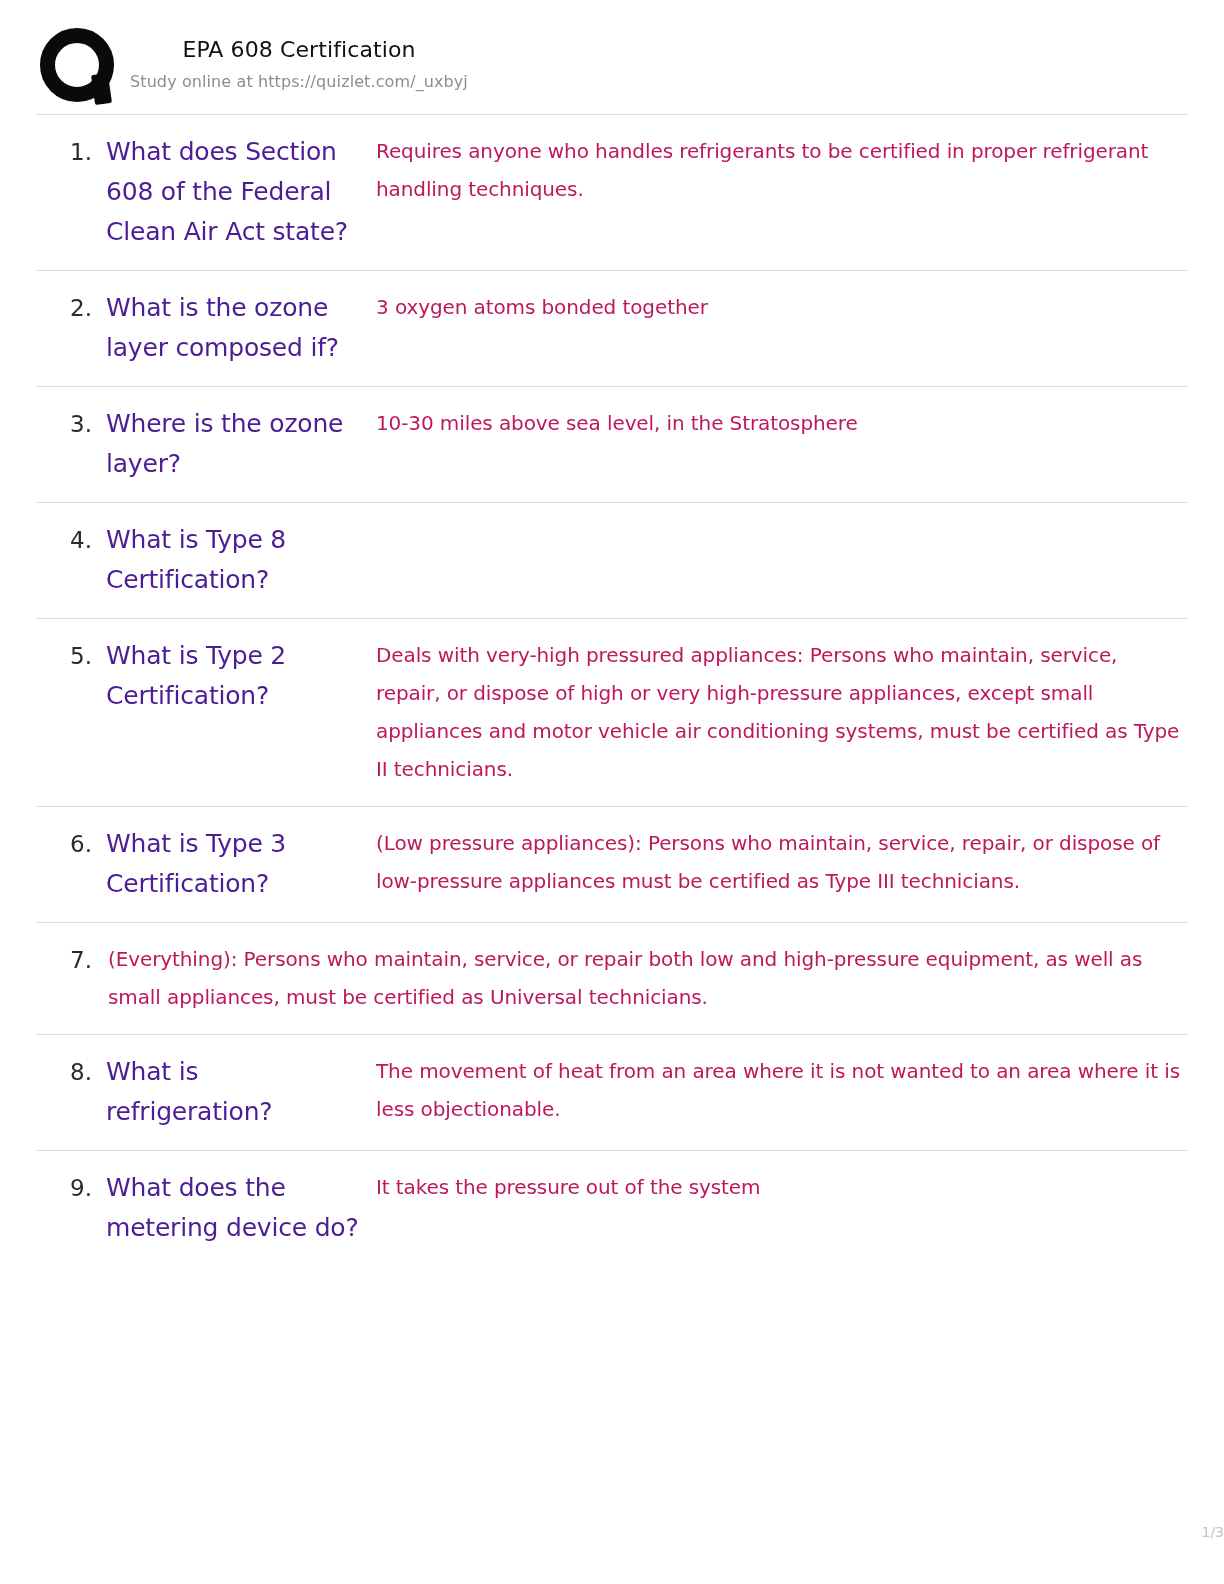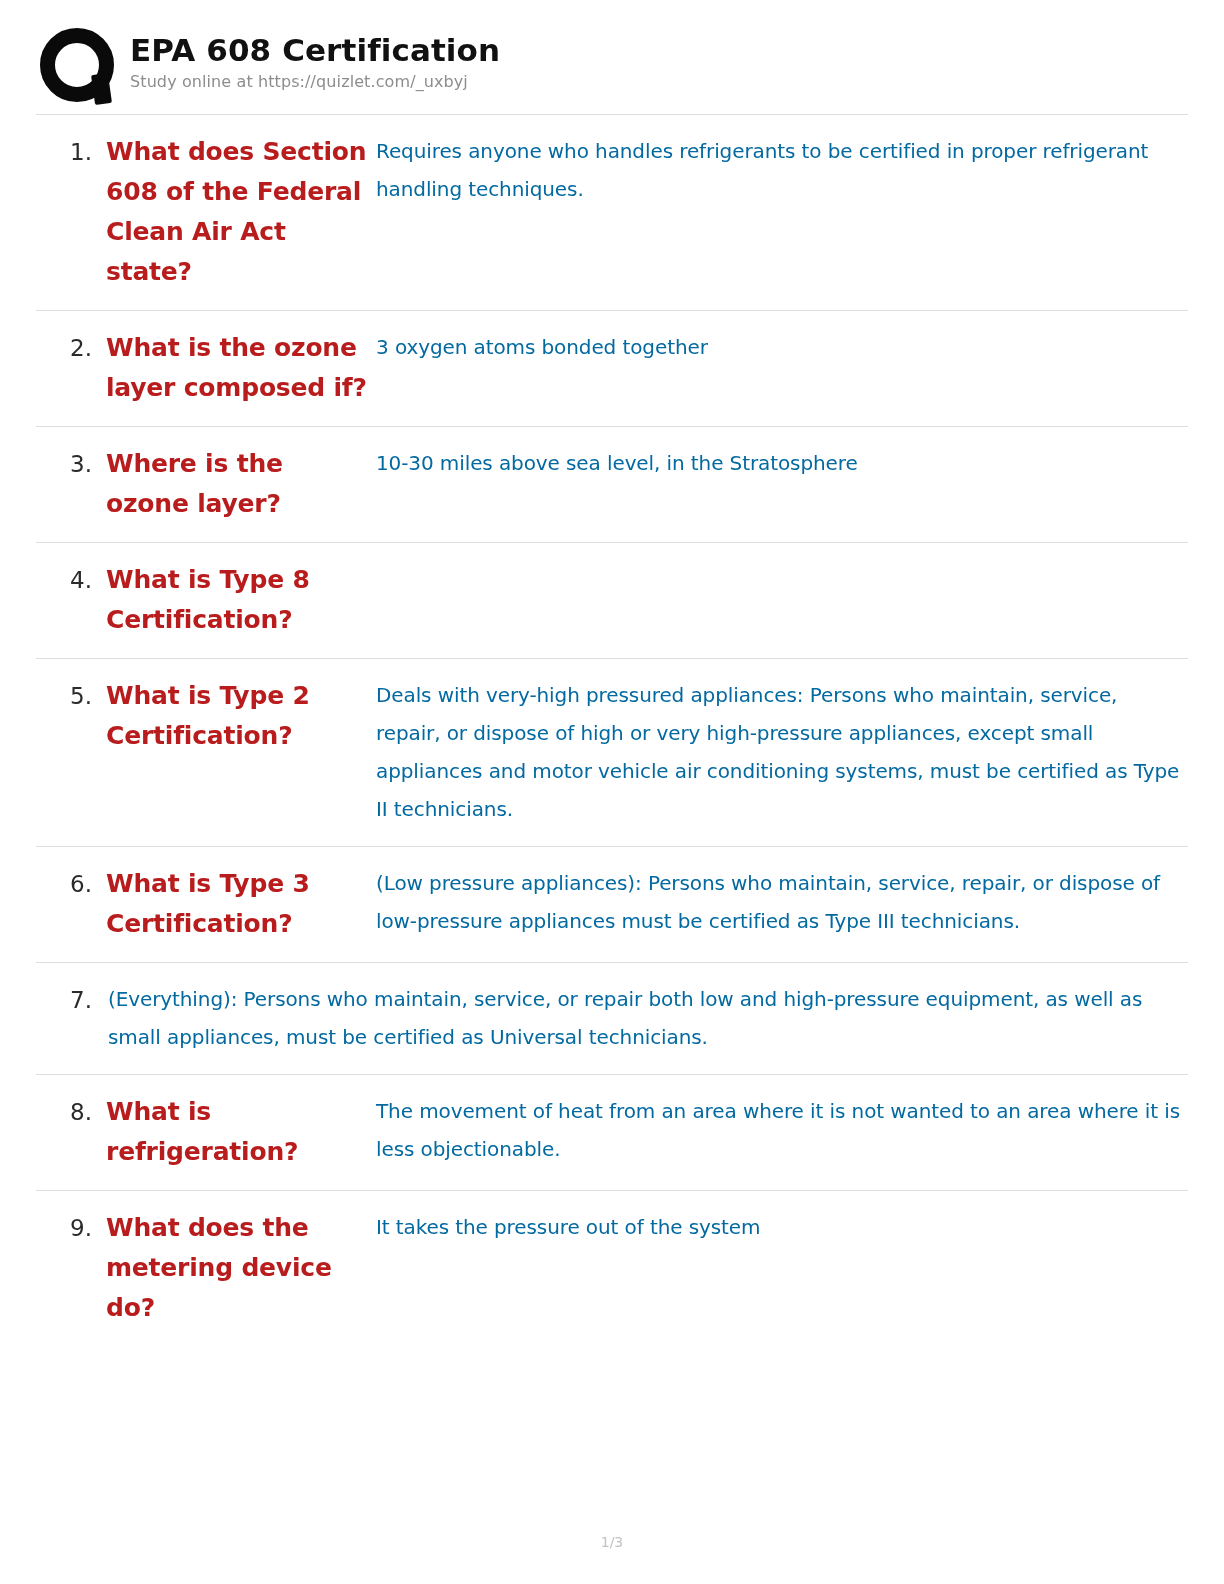--- a/index.html
+++ b/index.html
@@ -54,25 +54,26 @@
     height: 30px;
     background: #0a0a0a;
     transform: rotate(-8deg);
     border-radius: 2px;
   }
   .header-text {
     margin-left: 16px;
     padding-top: 6px;
   }
   .doc-title {
-    font-size: 31px;
+    font-size: 22px;
     line-height: 36px;
-    font-weight: 700;
+    font-weight: 400;
     color: #111111;
     letter-spacing: 0.1px;
+    text-align: center;
   }
   .doc-sub {
     font-size: 16px;
     line-height: 22px;
     color: #8d8d8d;
     margin-top: 3px;
     letter-spacing: 0.1px;
   }
 
   
@@ -92,42 +93,42 @@
     padding-right: 14px;
     font-size: 23px;
     line-height: 40px;
     color: #2b2b2b;
     font-weight: 400;
   }
   .row .term {
     flex: 0 0 268px;
     font-size: 25px;
     line-height: 40px;
-    font-weight: 700;
-    color: #b91c1c;
+    font-weight: 400;
+    color: #4c1d95;
     letter-spacing: -0.2px;
     padding-right: 6px;
     box-sizing: border-box;
   }
   .row .def {
     flex: 1 1 auto;
     font-size: 20px;
     line-height: 38px;
-    color: #0369a1;
+    color: #be185d;
     font-weight: 400;
     padding-left: 2px;
     letter-spacing: -0.1px;
   }
 
   .footer {
     position: absolute;
     left: 0;
     right: 0;
-    bottom: 34px;
-    text-align: center;
+    bottom: 44px;
+    text-align: right;
     font-size: 14px;
     color: #c2c2c2;
   }
 </style>
 </head>
 <body>
 
 <div class="page">
 
   <div class="header">

